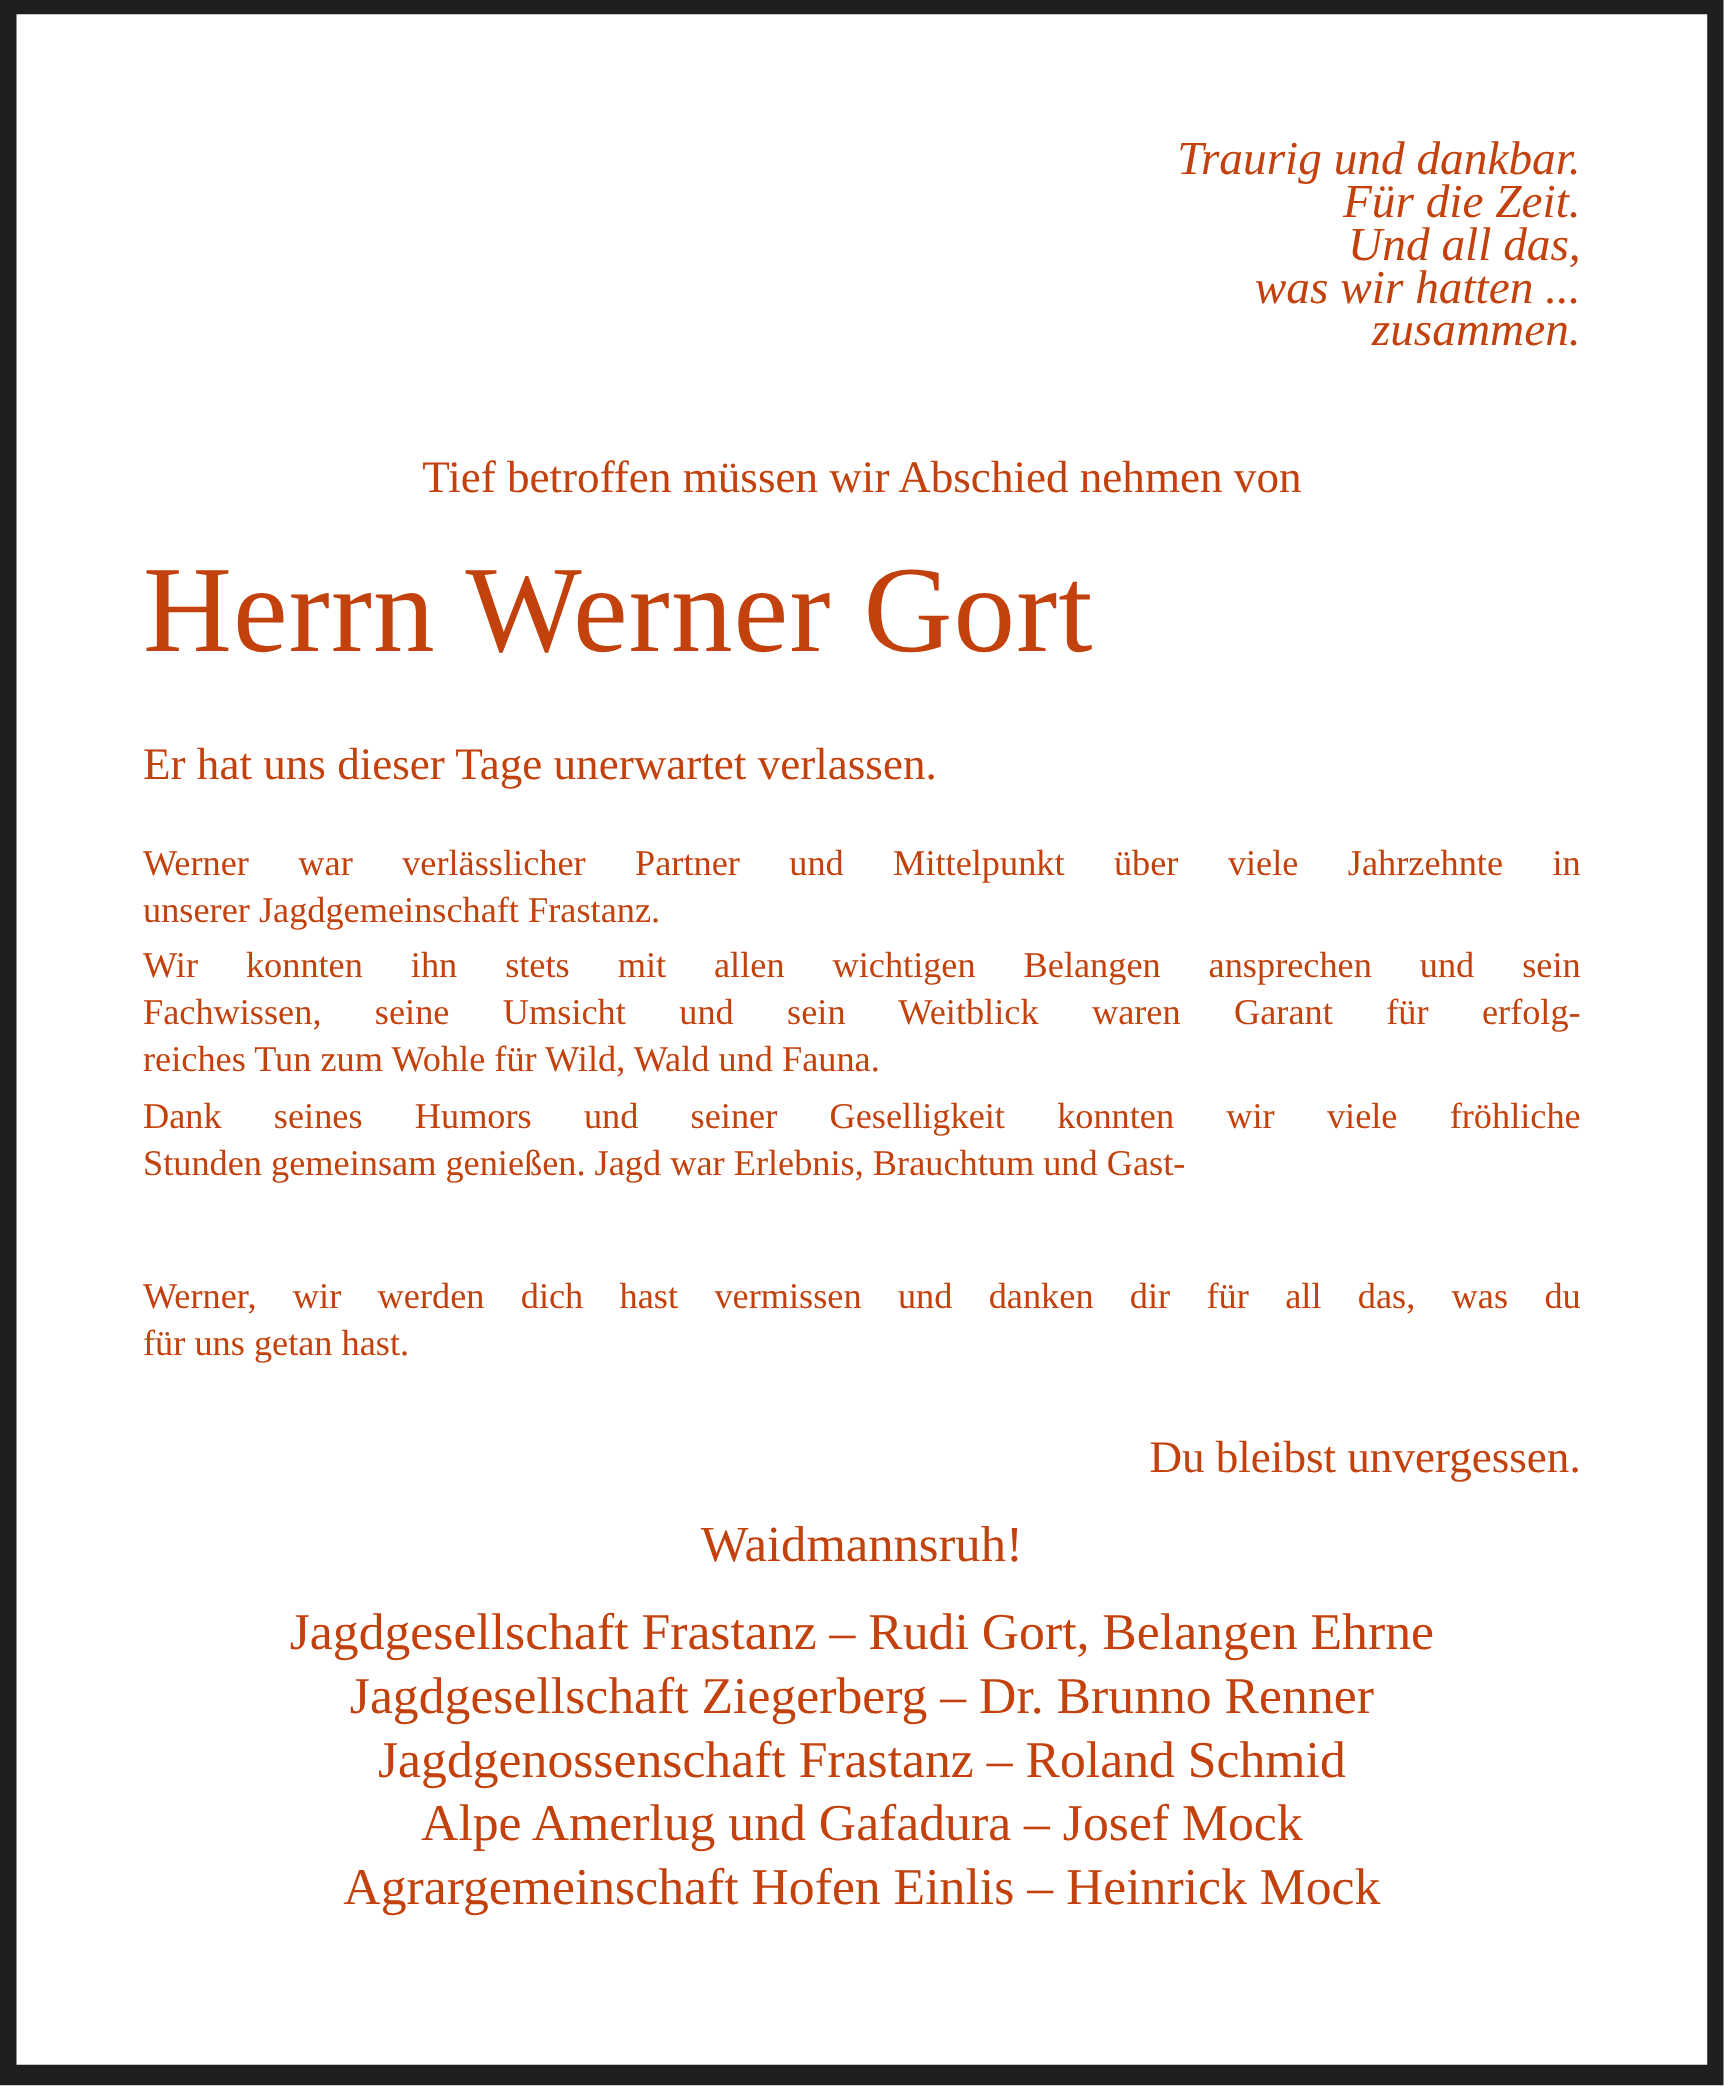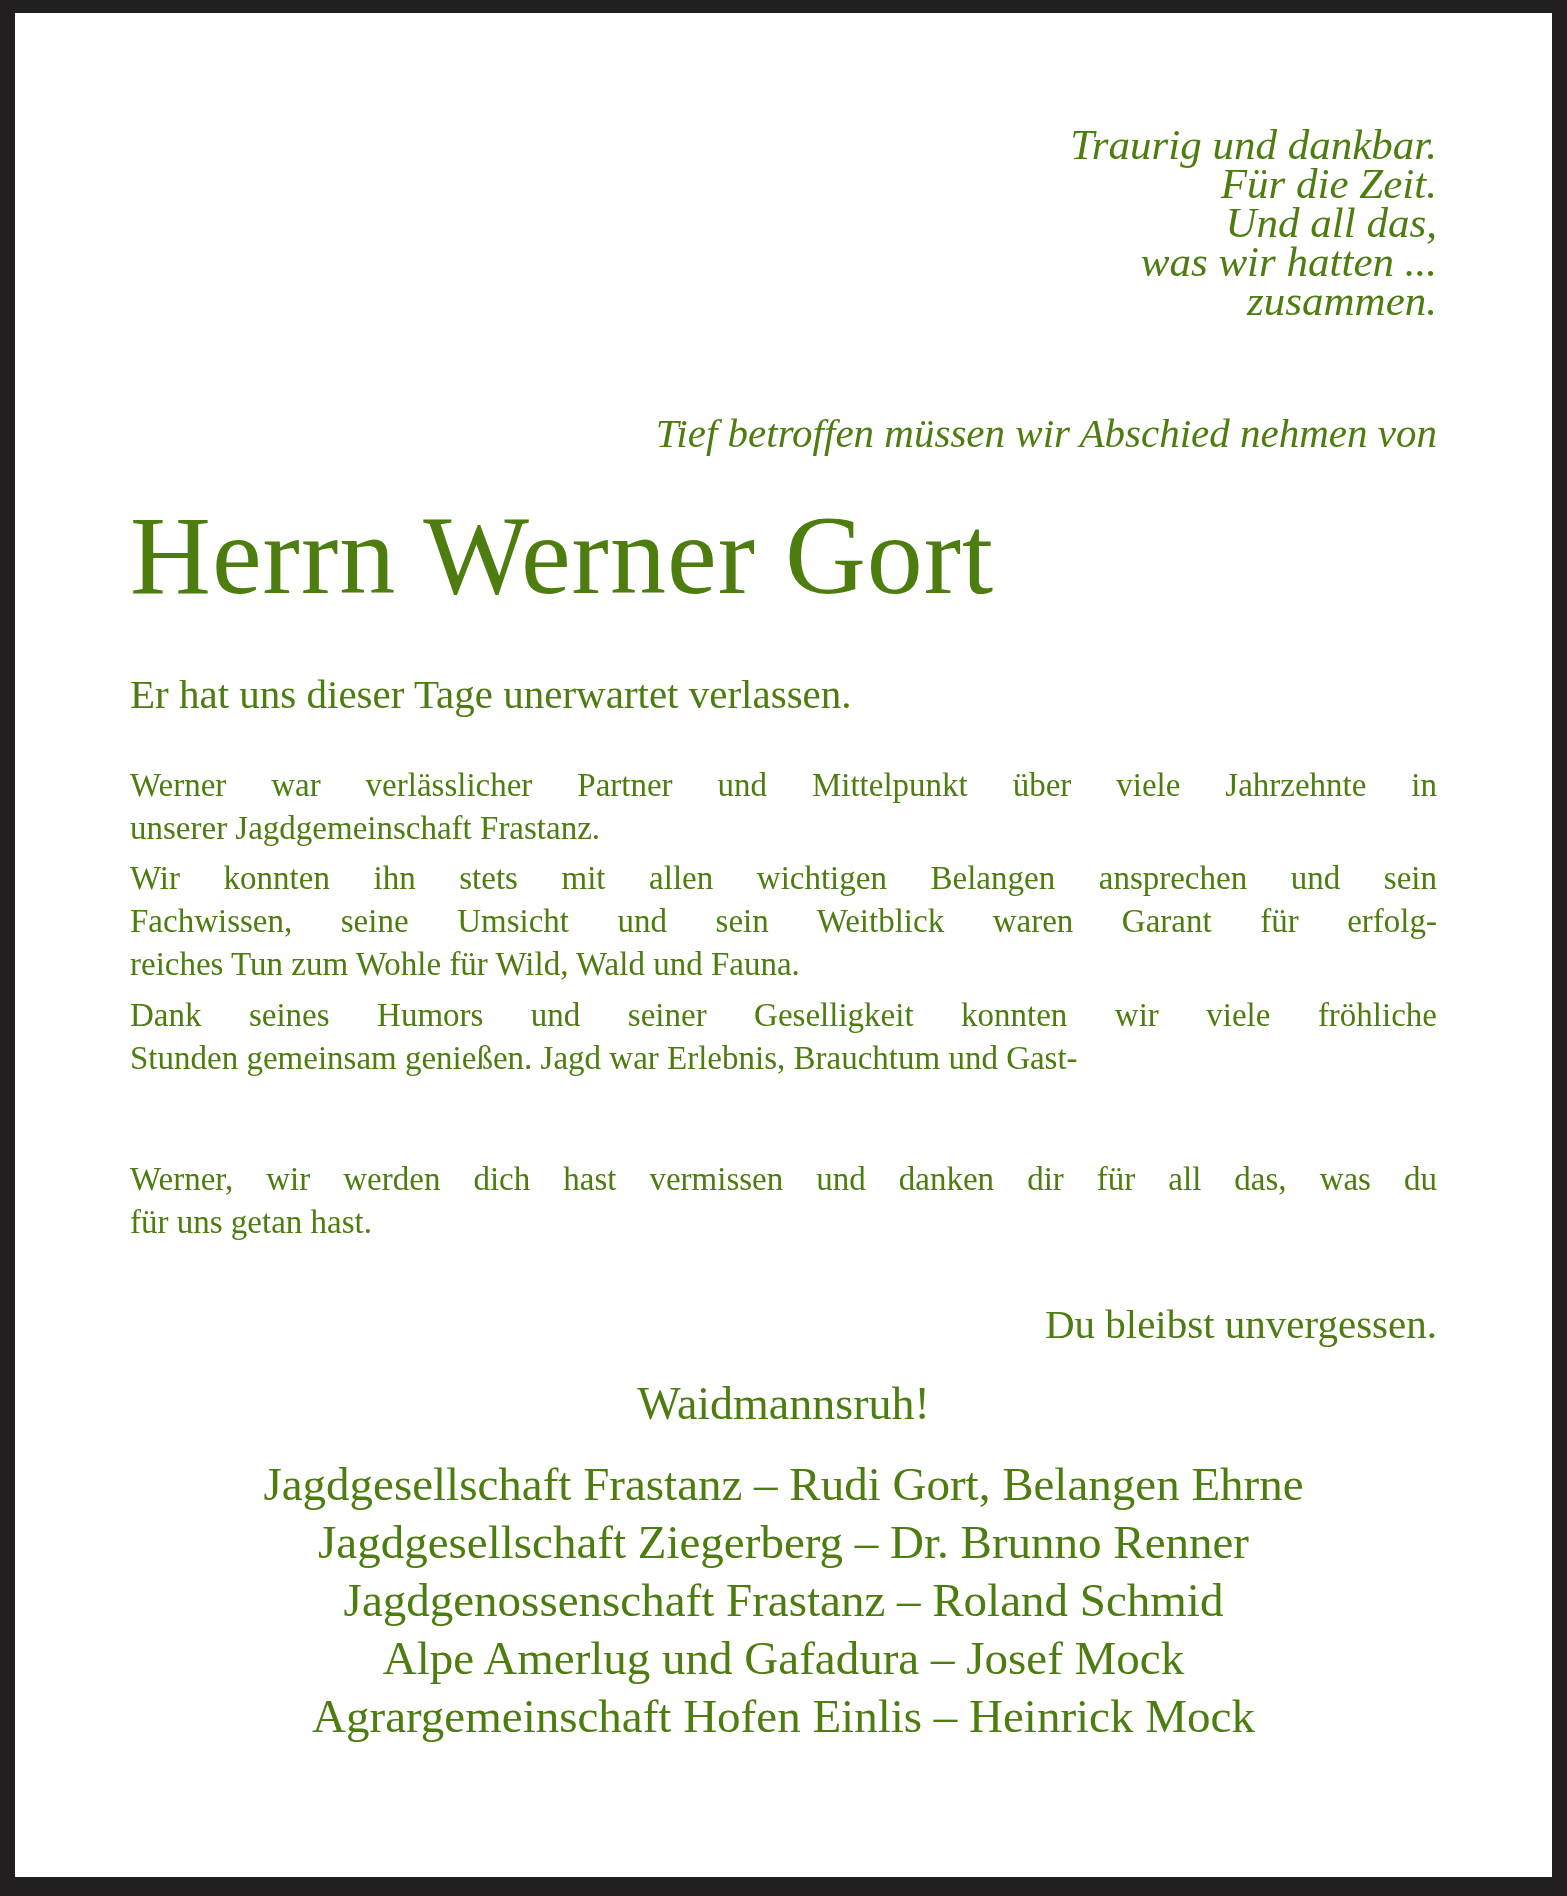--- a/index.html
+++ b/index.html
@@ -11,21 +11,21 @@
   .sheet {
     position: relative;
     width: 1567px;
     height: 1896px;
     box-sizing: border-box;
     background: #ffffff;
     border-style: solid;
     border-color: #211e1f;
     border-width: 13px 15px 19px 15px;
     font-family: "Liberation Serif", "DejaVu Serif", serif;
-    color: #4d7c0f;
+    color: #c2410c;
     overflow: hidden;
   }
   .content {
     box-sizing: border-box;
     width: 100%;
     height: 100%;
     padding: 0 115px;
   }
   
   .epigraph {
@@ -34,22 +34,21 @@
     font-size: 43px;
     line-height: 39px;
     text-align: right;
   }
   .epigraph .tline { text-align: right; }
 
   .intro-line {
     margin-top: 88px;
     font-size: 41px;
     line-height: 50px;
-    text-align: right;
-    font-style: italic;
+    text-align: center;
   }
   .deceased-name {
     margin-top: 37px;
     font-size: 112px;
     line-height: 120px;
     letter-spacing: 1px;
     text-align: left;
     white-space: nowrap;
   }
   .lead-line {

